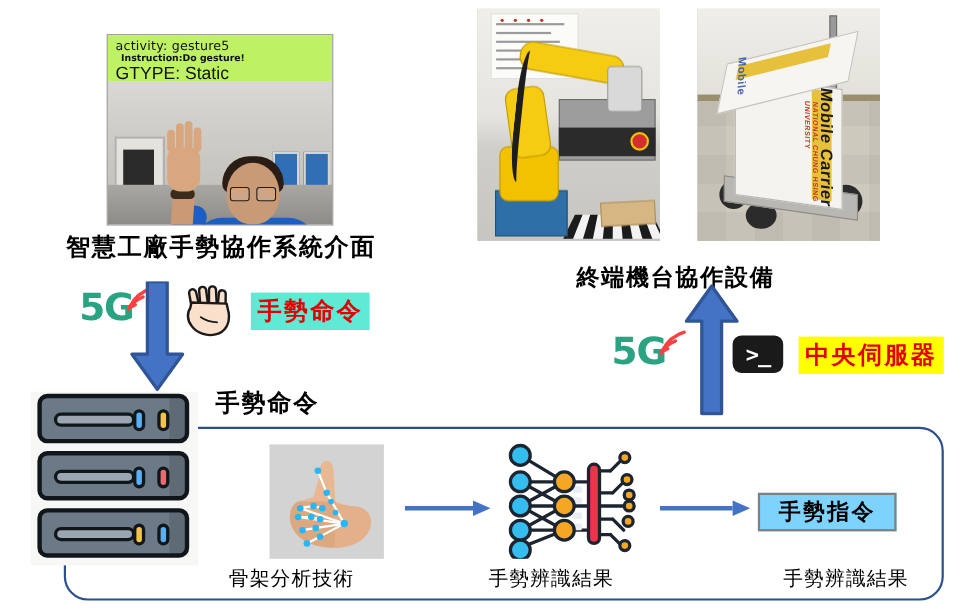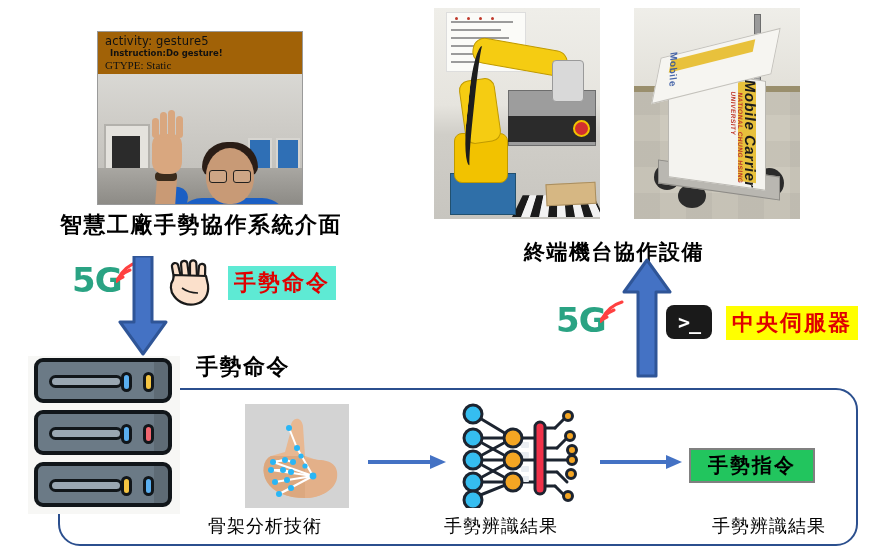--- a/index.html
+++ b/index.html
@@ -84,33 +84,33 @@
   #person-palm {
     position:absolute; left:54px; top:60px; width:30px; height:40px;
     background:#d9a77f; border-radius:10px 10px 12px 12px;
   }
   .finger {
     position:absolute; width:7px; background:#d9a77f; border-radius:4px;
   }
   
   #webcam-hud {
     position:absolute; left:0; top:0; right:0; height:42px;
-    background:#a16207;
+    background:#bef264;
   }
   #hud-activity {
     position:absolute; left:7px; top:2px; font-size:11.5px; color:#111;
     font-family:"DejaVu Sans", sans-serif; letter-spacing:.2px;
   }
   #hud-instruction {
     position:absolute; left:12px; top:16px; font-size:8.5px; color:#111;
     font-weight:bold; font-family:"DejaVu Sans", sans-serif;
   }
   #hud-gtype {
-    position:absolute; left:7px; top:27px; font-size:11px; color:#111;
-    font-family:Liberation Serif, serif;
+    position:absolute; left:7px; top:27px; font-size:16px; color:#111;
+    font-family:Liberation Sans, sans-serif;
   }
   #hud-remote-badge {
     position:absolute; right:4px; top:9px; width:88px; height:30px;
     background:#0814e0; color:#fff; font-size:11px; line-height:14px;
     text-align:center; font-family:"Liberation Sans", sans-serif;
     display:flex; align-items:center; justify-content:center;
   }
 
   
   #robot-photo { left:434px; top:8px; width:166px; height:211px; }
@@ -334,21 +334,21 @@
 
   
   #nn-icon { position:absolute; left:455px; top:398px; width:125px; height:110px; }
 
   
   .pipe-arrow { position:absolute; }
 
   
   #box-gesture-instruction {
     position:absolute; left:689px; top:448px; width:126px; height:35px;
-    border:2px solid #808080; background:#22c55e;
+    border:2px solid #808080; background:#7dd3fc;
     display:flex; align-items:center; justify-content:center;
     font-family:"DejaVu Serif", serif; font-weight:bold; font-size:20px;
     color:#000; letter-spacing:2px; box-sizing:border-box;
   }
 
   
   .sub-label {
     position:absolute; color:#000; font-family:Liberation Sans, sans-serif;
     font-size:18px; white-space:nowrap; letter-spacing:1px;
   }

